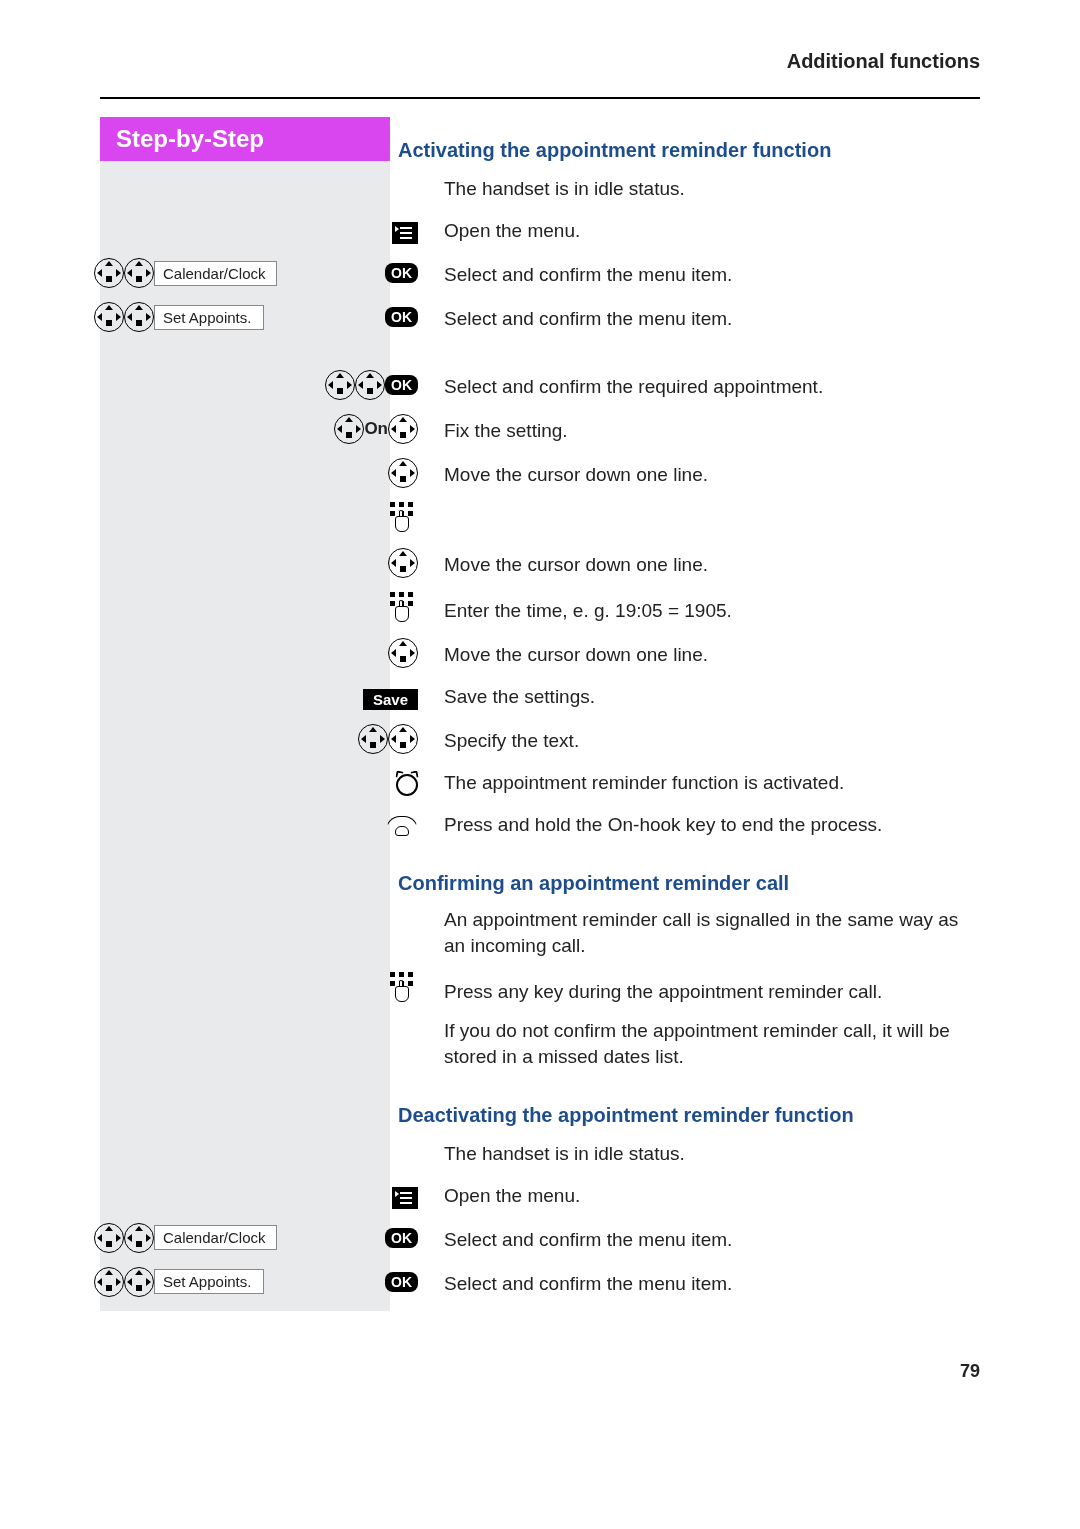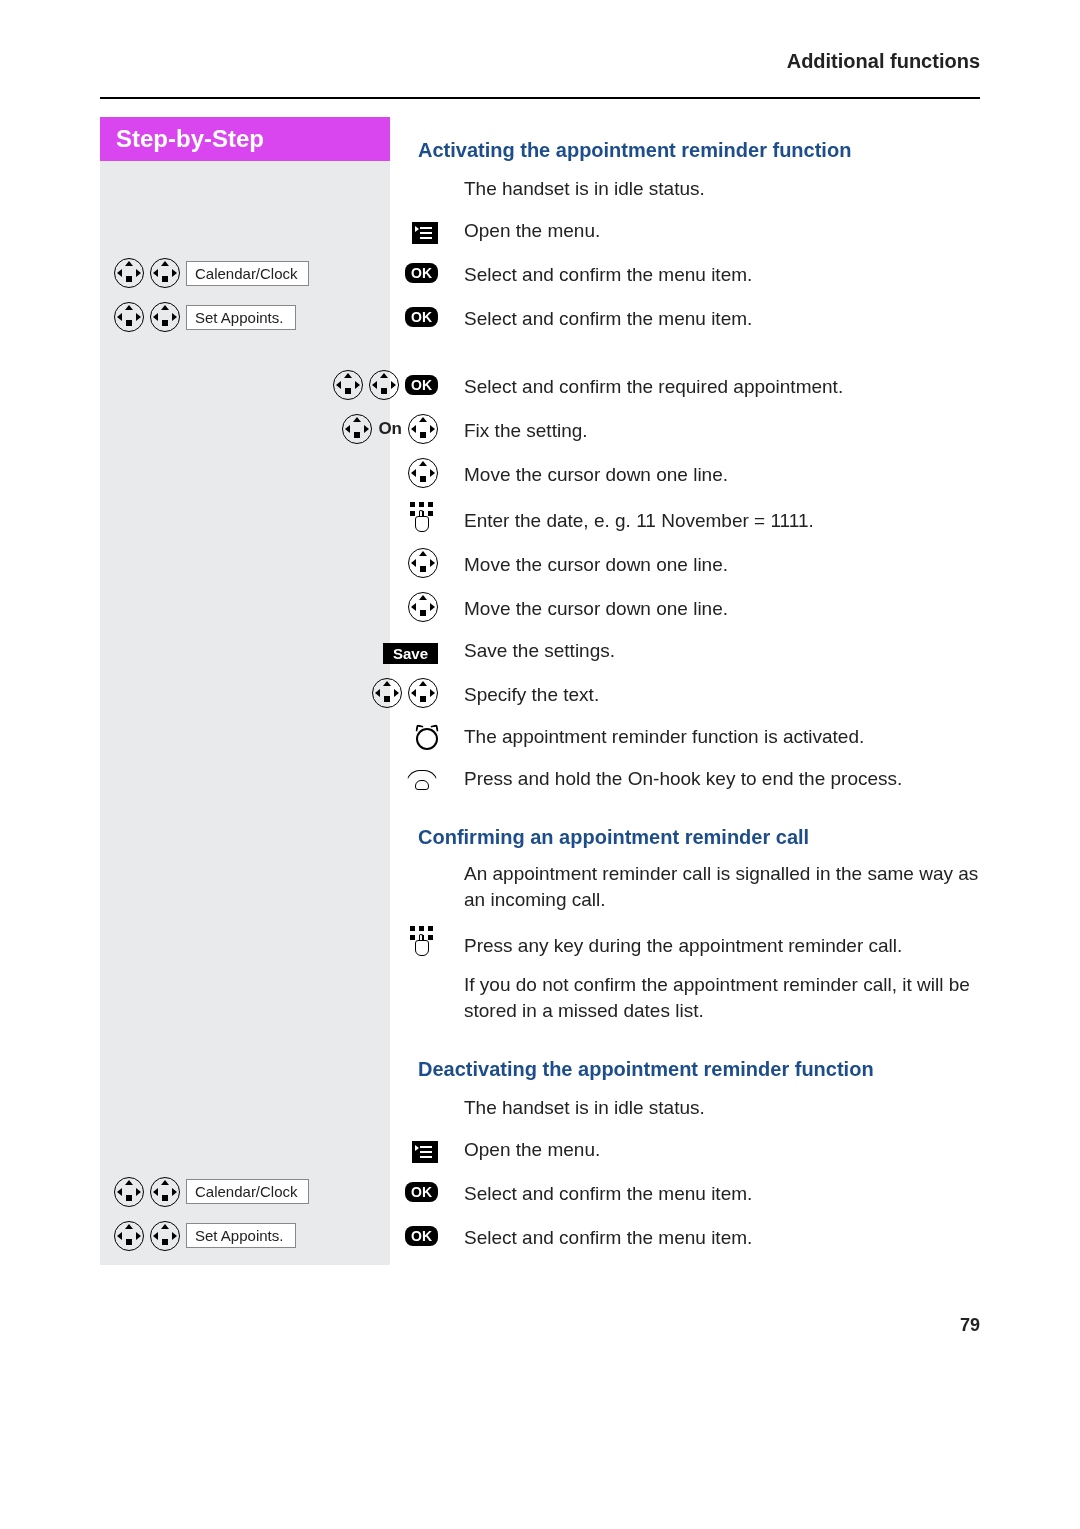--- a/index.html
+++ b/index.html
@@ -20,21 +20,21 @@
     margin-bottom: 18px;
   }
   .main { display: flex; }
   .leftcol {
     width: 290px;
     background: #e9eaeb;
     flex-shrink: 0;
   }
   .rightcol {
     flex: 1;
-    padding-left: 28px;
+    padding-left: 8px;
     padding-top: 18px;
   }
   .step-banner {
     background: #d946ef;
     color: #fff;
     font-weight: bold;
     font-size: 24px;
     padding: 8px 16px;
     margin-bottom: 6px;
   }
@@ -50,21 +50,21 @@
     margin-bottom: 14px;
     min-height: 28px;
   }
   .row .iconcell {
     width: 336px;
     margin-left: -310px;
     flex-shrink: 0;
     display: flex;
     align-items: center;
     justify-content: flex-end;
-    gap: 6px;
+    gap: 0;
     padding-right: 6px;
   }
   .row .textcell {
     flex: 1;
     line-height: 1.35;
     padding-left: 20px;
   }
   .navpad {
     width: 30px; height: 30px;
     border: 1.5px solid #000;
@@ -294,109 +294,123 @@
           <span class="dot d1"></span>
             <span class="dot d2"></span>
             <span class="dot d3"></span>
           <span class="dot d4"></span>
             <span class="dot d5"></span>
             <span class="dot d6"></span>
           <span class="finger"></span>
             <span class="hand"></span>
         </span>
       </div>
-      <div class="textcell">Enter the date, e. g. 11 November = 1111.</div>
     </div>
 
     <div class="row">
       <div class="iconcell">
         <span class="navpad">
             <span class="tri t-up"></span>
             <span class="tri t-down"></span>
             <span class="tri t-left"></span>
             <span class="tri t-right"></span>
           </span>
       </div>
       <div class="textcell">Move the cursor down one line.</div>
-    </div>
-
-
-    <div class="row">
-      <div class="iconcell">
-        <span class="navpad">
-            <span class="tri t-up"></span>
-            <span class="tri t-down"></span>
-            <span class="tri t-left"></span>
-            <span class="tri t-right"></span>
-          </span>
-      </div>
-      <div class="textcell">Move the cursor down one line.</div>
-    </div>
-
-    <div class="row">
-      <div class="iconcell">
-        <span class="save-btn">Save</span>
-      </div>
-      <div class="textcell">Save the settings.</div>
-    </div>
-
-    <div class="row">
-      <div class="iconcell">
-        <span class="navpad">
-            <span class="tri t-up"></span>
-            <span class="tri t-down"></span>
-            <span class="tri t-left"></span>
-            <span class="tri t-right"></span>
-          </span>
-        <span class="navpad">
-            <span class="tri t-up"></span>
-            <span class="tri t-down"></span>
-            <span class="tri t-left"></span>
-            <span class="tri t-right"></span>
-          </span>
-      </div>
-      <div class="textcell">Specify the text.</div>
-    </div>
-
-    <div class="row">
-      <div class="iconcell">
-        <span class="alarm-icon"></span>
-      </div>
-      <div class="textcell">The appointment reminder function is activated.</div>
-    </div>
-
-    <div class="row">
-      <div class="iconcell">
-        <span class="onhook-icon"></span>
-      </div>
-      <div class="textcell">Press and hold the On-hook key to end the process.</div>
-    </div>
-
-    <div style="height:16px"></div>
-
-    <div class="section-heading">Confirming an appointment reminder call</div>
-
-    <div class="row">
-      <div class="iconcell"></div>
-      <div class="textcell">An appointment reminder call is signalled in the same way as an incoming call.</div>
     </div>
 
     <div class="row">
       <div class="iconcell">
         <span class="keypad-icon">
           <span class="dot d1"></span>
             <span class="dot d2"></span>
             <span class="dot d3"></span>
           <span class="dot d4"></span>
             <span class="dot d5"></span>
             <span class="dot d6"></span>
           <span class="finger"></span>
             <span class="hand"></span>
         </span>
       </div>
+      <div class="textcell">Enter the time, e. g. 19:05 = 1905.</div>
+    </div>
+
+    <div class="row">
+      <div class="iconcell">
+        <span class="navpad">
+            <span class="tri t-up"></span>
+            <span class="tri t-down"></span>
+            <span class="tri t-left"></span>
+            <span class="tri t-right"></span>
+          </span>
+      </div>
+      <div class="textcell">Move the cursor down one line.</div>
+    </div>
+
+    <div class="row">
+      <div class="iconcell">
+        <span class="save-btn">Save</span>
+      </div>
+      <div class="textcell">Save the settings.</div>
+    </div>
+
+    <div class="row">
+      <div class="iconcell">
+        <span class="navpad">
+            <span class="tri t-up"></span>
+            <span class="tri t-down"></span>
+            <span class="tri t-left"></span>
+            <span class="tri t-right"></span>
+          </span>
+        <span class="navpad">
+            <span class="tri t-up"></span>
+            <span class="tri t-down"></span>
+            <span class="tri t-left"></span>
+            <span class="tri t-right"></span>
+          </span>
+      </div>
+      <div class="textcell">Specify the text.</div>
+    </div>
+
+    <div class="row">
+      <div class="iconcell">
+        <span class="alarm-icon"></span>
+      </div>
+      <div class="textcell">The appointment reminder function is activated.</div>
+    </div>
+
+    <div class="row">
+      <div class="iconcell">
+        <span class="onhook-icon"></span>
+      </div>
+      <div class="textcell">Press and hold the On-hook key to end the process.</div>
+    </div>
+
+    <div style="height:16px"></div>
+
+    <div class="section-heading">Confirming an appointment reminder call</div>
+
+    <div class="row">
+      <div class="iconcell"></div>
+      <div class="textcell">An appointment reminder call is signalled in the same way as an incoming call.</div>
+    </div>
+
+    <div class="row">
+      <div class="iconcell">
+        <span class="keypad-icon">
+          <span class="dot d1"></span>
+            <span class="dot d2"></span>
+            <span class="dot d3"></span>
+          <span class="dot d4"></span>
+            <span class="dot d5"></span>
+            <span class="dot d6"></span>
+          <span class="finger"></span>
+            <span class="hand"></span>
+        </span>
+      </div>
       <div class="textcell">Press any key during the appointment reminder call.</div>
     </div>
 
     <div class="row">
       <div class="iconcell"></div>
       <div class="textcell">If you do not confirm the appointment reminder call, it will be stored in a missed dates list.</div>
     </div>
 
     <div style="height:16px"></div>
 

